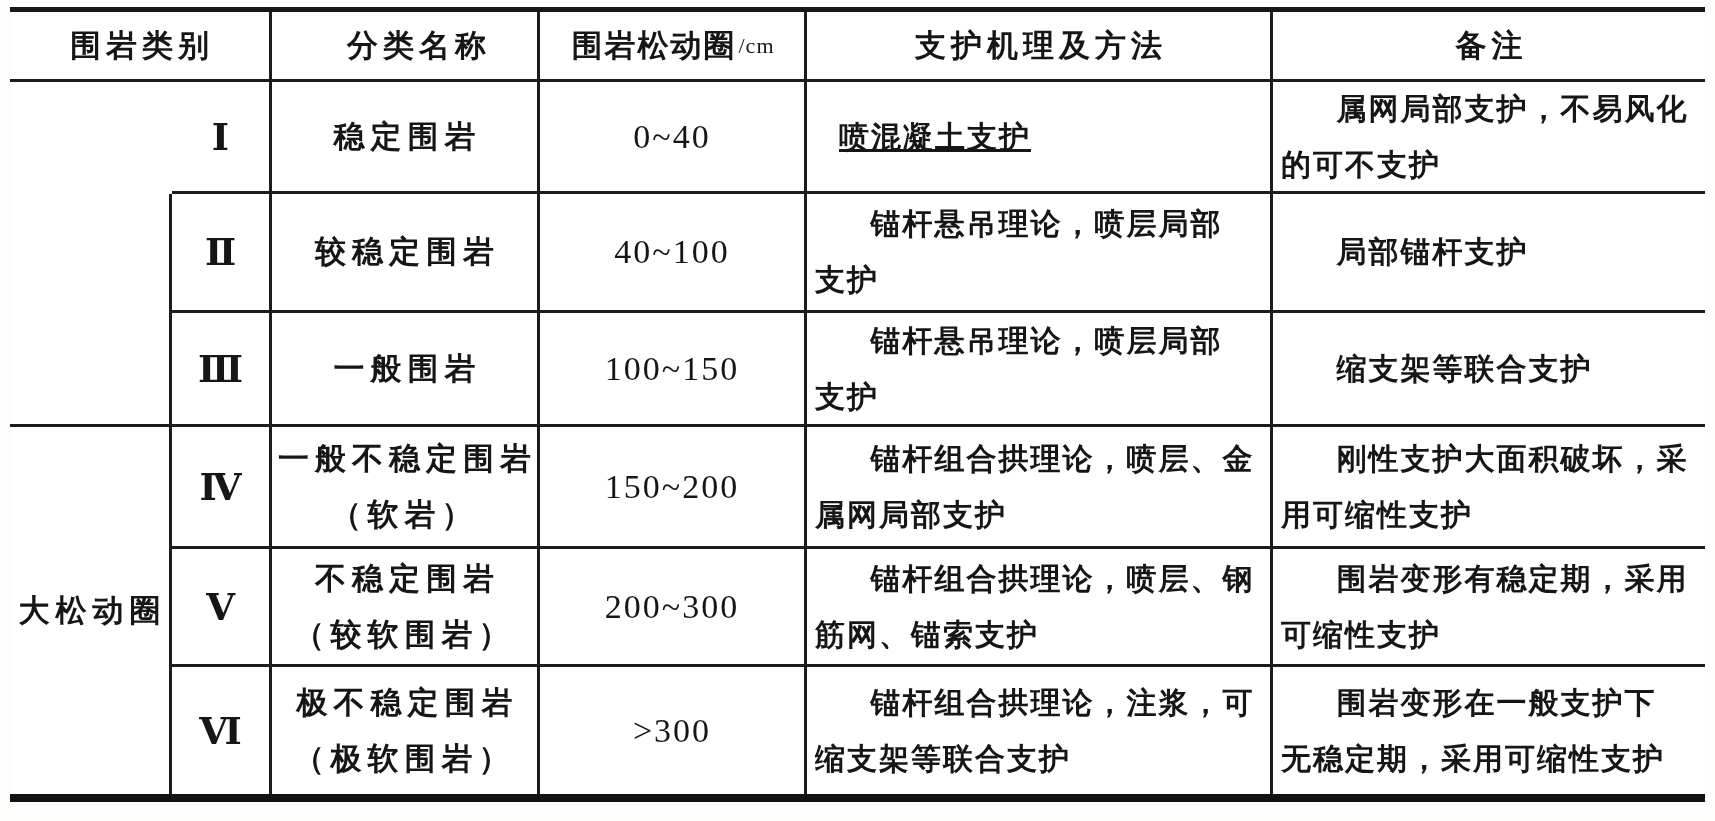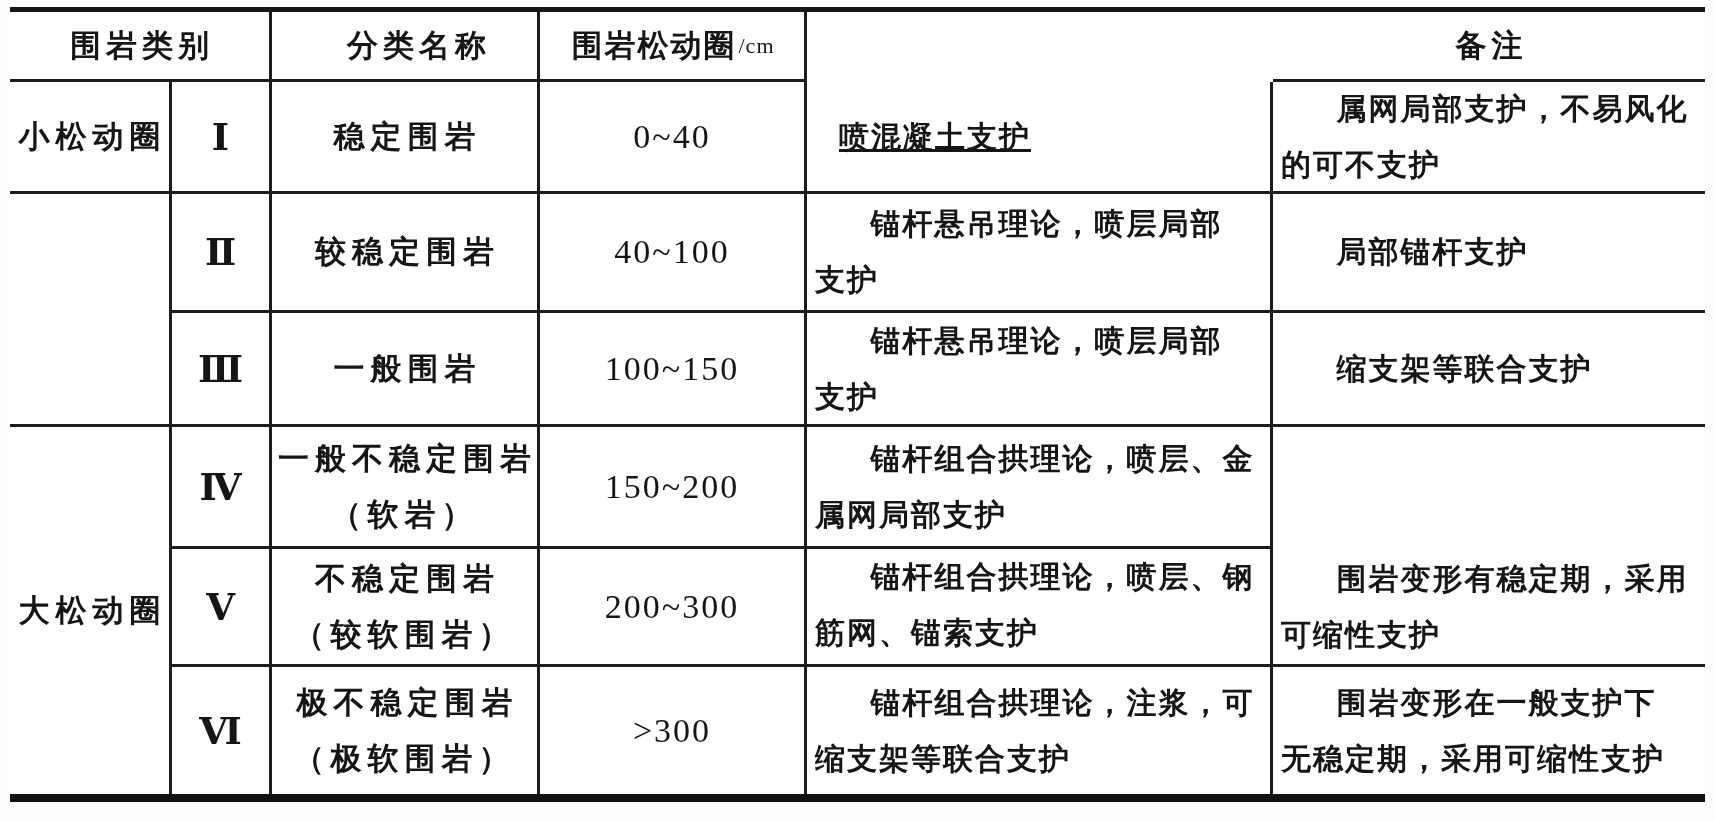--- a/index.html
+++ b/index.html
@@ -101,25 +101,27 @@
     <div class="c hd" style="grid-column:1/3; grid-row:1;">
         <span>围岩类别</span>
       </div>
     <div class="c hd" style="grid-column:3; grid-row:1;padding-left:24px;">
         <span>分类名称</span>
       </div>
     <div class="c hd" style="grid-column:4; grid-row:1; letter-spacing:2px; text-indent:2px;">
         <span>围岩松动圈</span>
         <span class="unit">/cm</span>
       </div>
+    <div class="c hd" style="grid-column:5; grid-row:1;">
+        <span>支护机理及方法</span>
+      </div>
     <div class="c hd lastcol" style="grid-column:6; grid-row:1;">
         <span>备注</span>
       </div>
 
-    <div class="c cn groupcell" style="grid-column:1; grid-row:2;"><span>小松动圈</span></div>
     <div class="c groupcell" style="grid-column:1; grid-row:3/5;"></div>
     <div class="c cn groupcell nobot" style="grid-column:1; grid-row:5/8;"><span>大松动圈</span></div>
 
     <div class="c grade" style="grid-column:2; grid-row:2;">
         <span>Ⅰ</span>
       </div>
     <div class="c cn" style="grid-column:3; grid-row:2;"><span class="cn">稳定围岩</span></div>
     <div class="c num" style="grid-column:4; grid-row:2;">
         <span>0~40</span>
       </div>
@@ -166,30 +168,34 @@
       </div>
     <div class="c cn" style="grid-column:3; grid-row:5;"><span class="cn">一般不稳定围岩
 （软岩）</span></div>
     <div class="c num" style="grid-column:4; grid-row:5;">
         <span>150~200</span>
       </div>
     <div class="c paracell" style="grid-column:5; grid-row:5;align-items:center;">
         <div class="para">锚杆组合拱理论，喷层、金
 属网局部支护</div>
       </div>
+    <div class="c paracell lastcol" style="grid-column:6; grid-row:5;">
+        <div class="para">刚性支护大面积破坏，采
+用可缩性支护</div>
+      </div>
 
     <div class="c grade" style="grid-column:2; grid-row:6;">
         <span>Ⅴ</span>
       </div>
     <div class="c cn" style="grid-column:3; grid-row:6;"><span class="cn">不稳定围岩
 （较软围岩）</span></div>
     <div class="c num" style="grid-column:4; grid-row:6;">
         <span>200~300</span>
       </div>
-    <div class="c paracell" style="grid-column:5; grid-row:6;font-family:Liberation Mono, monospace;">
+    <div class="c paracell" style="grid-column:5; grid-row:6;">
         <div class="para">锚杆组合拱理论，喷层、钢
 筋网、锚索支护</div>
       </div>
     <div class="c paracell lastcol" style="grid-column:6; grid-row:6;">
         <div class="para">围岩变形有稳定期，采用
 可缩性支护</div>
       </div>
 
     <div class="c grade nobot" style="grid-column:2; grid-row:7;">
         <span>Ⅵ</span>

